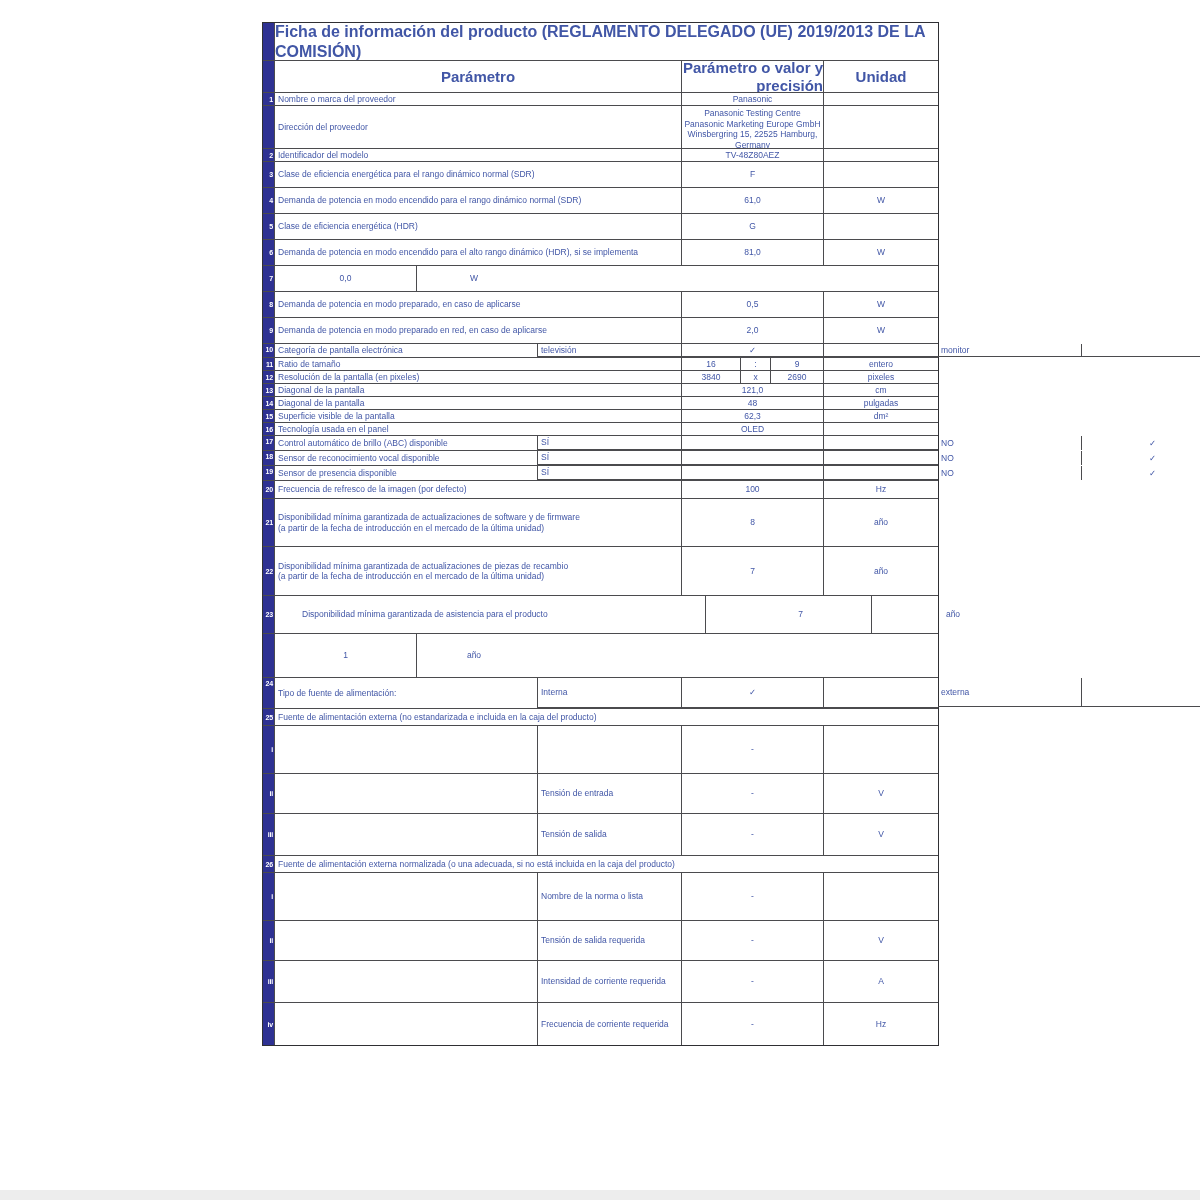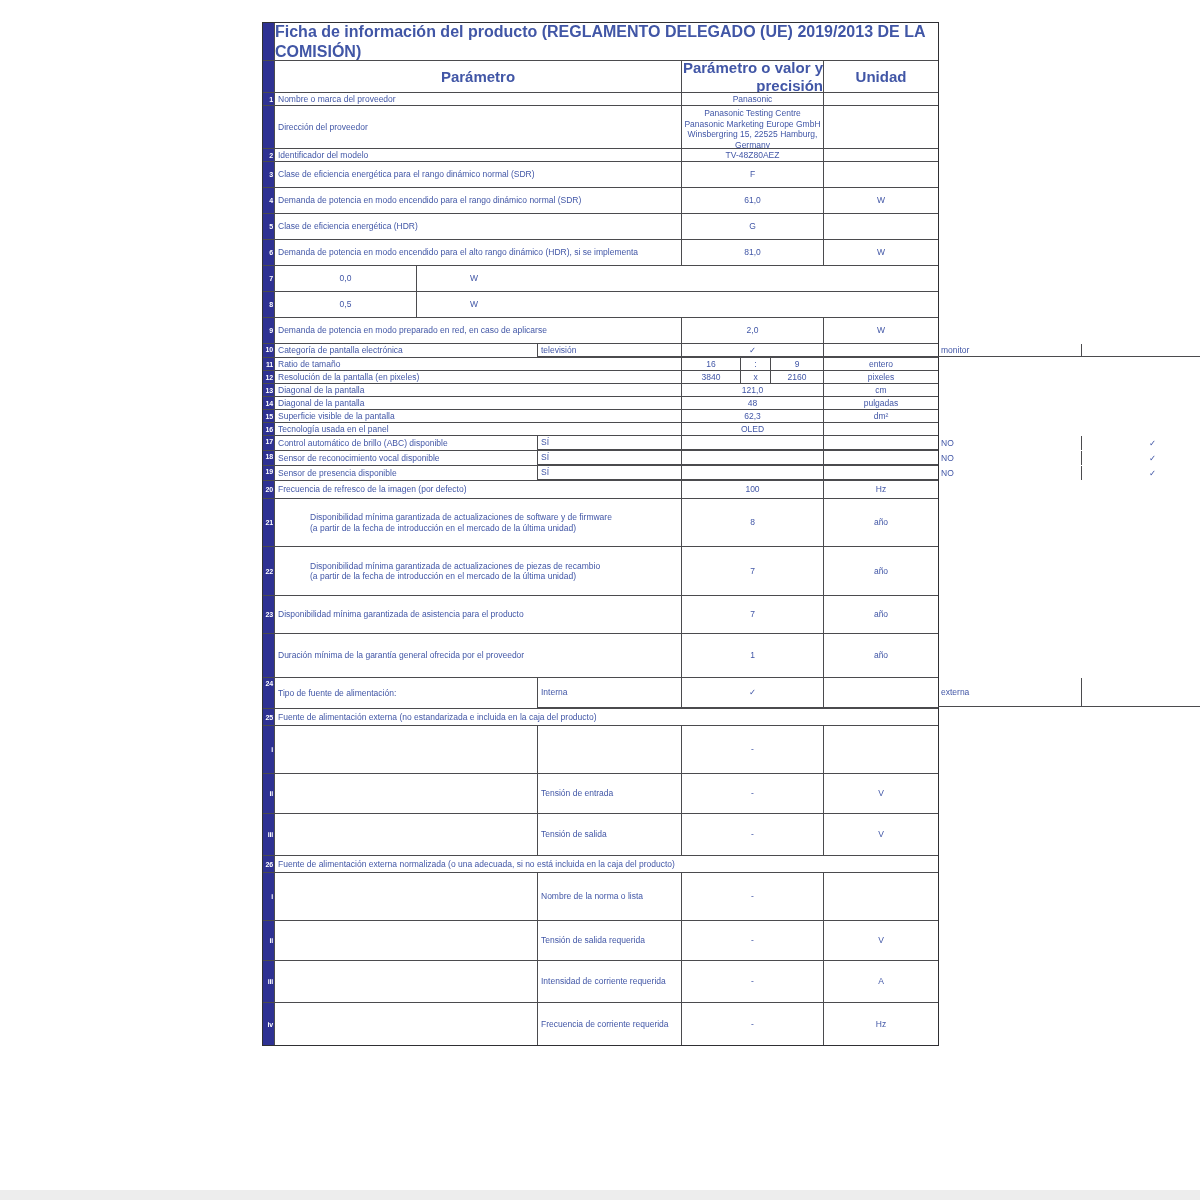--- a/index.html
+++ b/index.html
@@ -47,21 +47,21 @@
   .w-full{width:663px;flex-shrink:0;border-right:none;}
   .w-v1{width:59px;flex-shrink:0;}
   .w-v2{width:30px;flex-shrink:0;}
   .w-v3{width:53px;flex-shrink:0;}
   .vgroup{display:flex;width:142px;flex-shrink:0;}
   .vgroup .cell{height:100%;}
   .gstack{display:flex;flex-direction:row;width:400px;flex-shrink:0;}
   .srow{display:flex;border-bottom:1px solid var(--border);box-sizing:border-box;}
   .srow:last-child{border-bottom:none;}
   .multi{flex-direction:column;align-items:flex-start;justify-content:center;}
-  .multi .line{line-height:10.5px;white-space:nowrap;margin-left:32px;}
+  .multi .line{line-height:10.5px;white-space:nowrap;}
   .vlines{flex-direction:column;justify-content:flex-start;align-items:center;padding-top:2px;}
   .vlines .line{line-height:10.5px;white-space:nowrap;}
   .title-row{height:38px;}
   .title-cell{flex:1;justify-content:center;font-weight:bold;font-size:16px;border-right:none;}
   .header-row{height:32px;}
   .header-row .cell{font-weight:bold;justify-content:center;text-align:right;font-size:15px;padding-left:0;white-space:normal;}
 </style>
 </head>
 <body>
 
@@ -128,20 +128,21 @@
           <div class="cell center w-val">81,0</div>
           <div class="cell center w-unit">W</div>
         </div>
         <div class="row" style="height: 26px;">
           <div class="numcell">7</div>
           <div class="cell center w-val">0,0</div>
           <div class="cell center w-unit">W</div>
         </div>
         <div class="row" style="height: 26px;">
           <div class="numcell">8</div>
+          <div class="cell label w-labelsub">Demanda de potencia en modo preparado, en caso de aplicarse</div>
           <div class="cell center w-val">0,5</div>
           <div class="cell center w-unit">W</div>
         </div>
         <div class="row" style="height: 26px;">
           <div class="numcell">9</div>
           <div class="cell label w-labelsub">Demanda de potencia en modo preparado en red, en caso de aplicarse</div>
           <div class="cell center w-val">2,0</div>
           <div class="cell center w-unit">W</div>
         </div>
         <div class="row thick">
@@ -179,21 +180,21 @@
             <div class="cell center w-v3">9</div>
           </div>
           <div class="cell center w-unit">entero</div>
         </div>
         <div class="row" style="height: 13px;">
           <div class="numcell">12</div>
           <div class="cell label w-labelsub">Resolución de la pantalla (en pixeles)</div>
           <div class="vgroup">
             <div class="cell center w-v1">3840</div>
             <div class="cell center w-v2">x</div>
-            <div class="cell center w-v3">2160</div>
+            <div class="cell center w-v3">2690</div>
           </div>
           <div class="cell center w-unit">pixeles</div>
         </div>
         <div class="row" style="height: 13px;">
           <div class="numcell">13</div>
           <div class="cell label w-labelsub">Diagonal de la pantalla</div>
           <div class="cell center w-val">121,0</div>
           <div class="cell center w-unit">cm</div>
         </div>
         <div class="row" style="height: 13px;">
@@ -279,29 +280,28 @@
         </div>
         <div class="row thick" style="height: 49px;">
           <div class="numcell">22</div>
           <div class="cell label w-labelsub multi">
             <div class="line">Disponibilidad mínima garantizada de actualizaciones de piezas de recambio</div>
             <div class="line">(a partir de la fecha de introducción en el mercado de la última unidad)</div>
           </div>
           <div class="cell center w-val">7</div>
           <div class="cell center w-unit">año</div>
         </div>
-        <div class="row thick" style="height: 38px;">
+        <div class="row thick" style="height: 38px; gap: 24px;">
           <div class="numcell">23</div>
           <div class="cell label w-labelsub">Disponibilidad mínima garantizada de asistencia para el producto</div>
           <div class="cell center w-val">7</div>
           <div class="cell center w-unit">año</div>
         </div>
         <div class="row thick" style="height: 44px;">
           <div class="numcell"></div>
-          <div class="cell label w-labelsub">Duración mínima de la garantía general ofrecida por el proveedor</div>
           <div class="cell center w-val">1</div>
           <div class="cell center w-unit">año</div>
         </div>
         <div class="row thick">
           <div class="numcell top">24</div>
           <div class="cell label w-label">Tipo de fuente de alimentación:</div>
           <div class="gstack">
             <div class="srow" style="height: 30px;">
               <div class="cell label w-sub">Interna</div>
               <div class="cell center w-val">✓</div>

